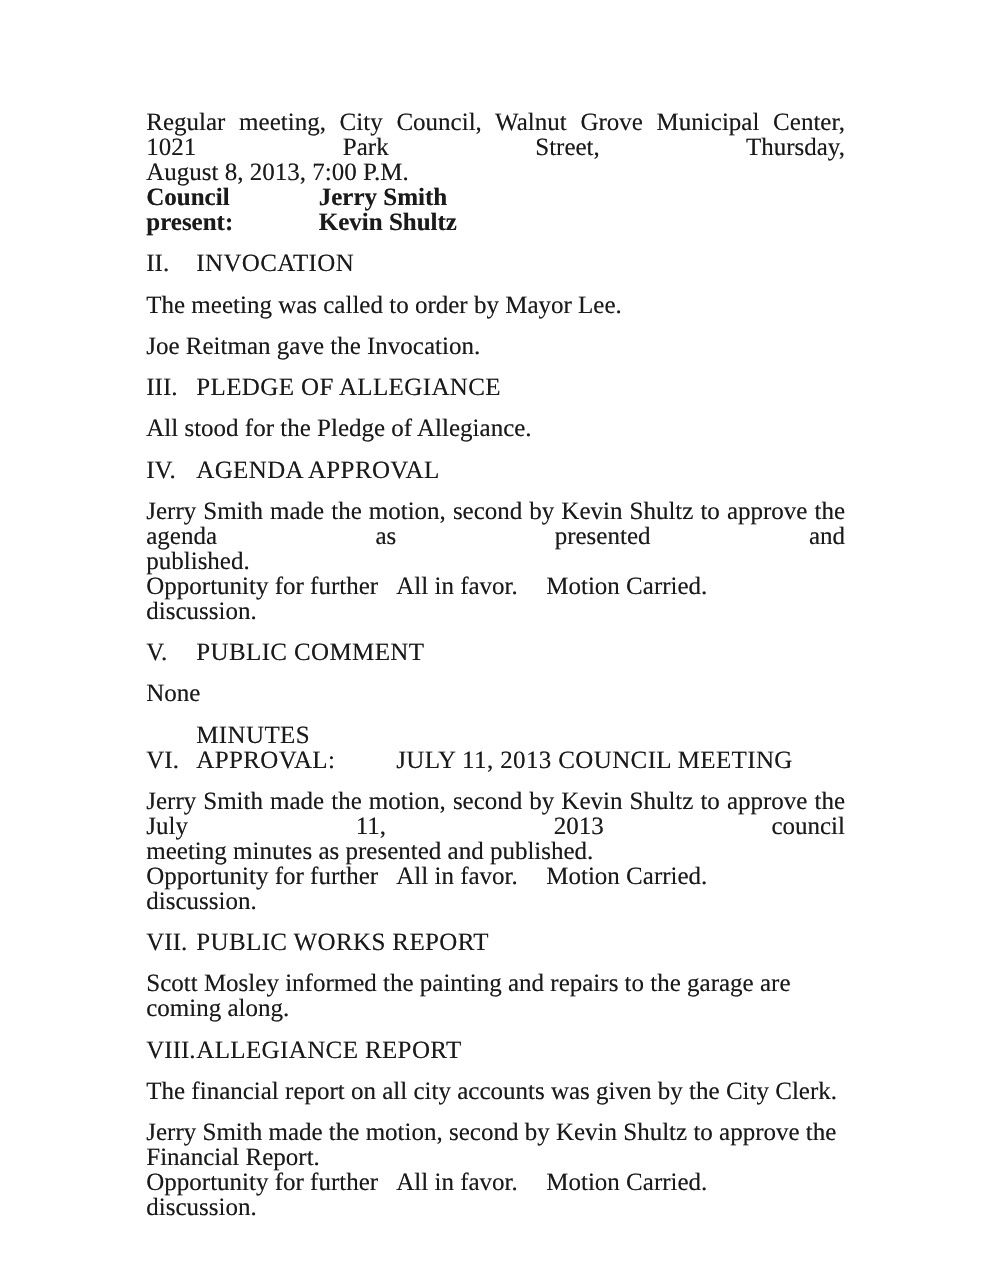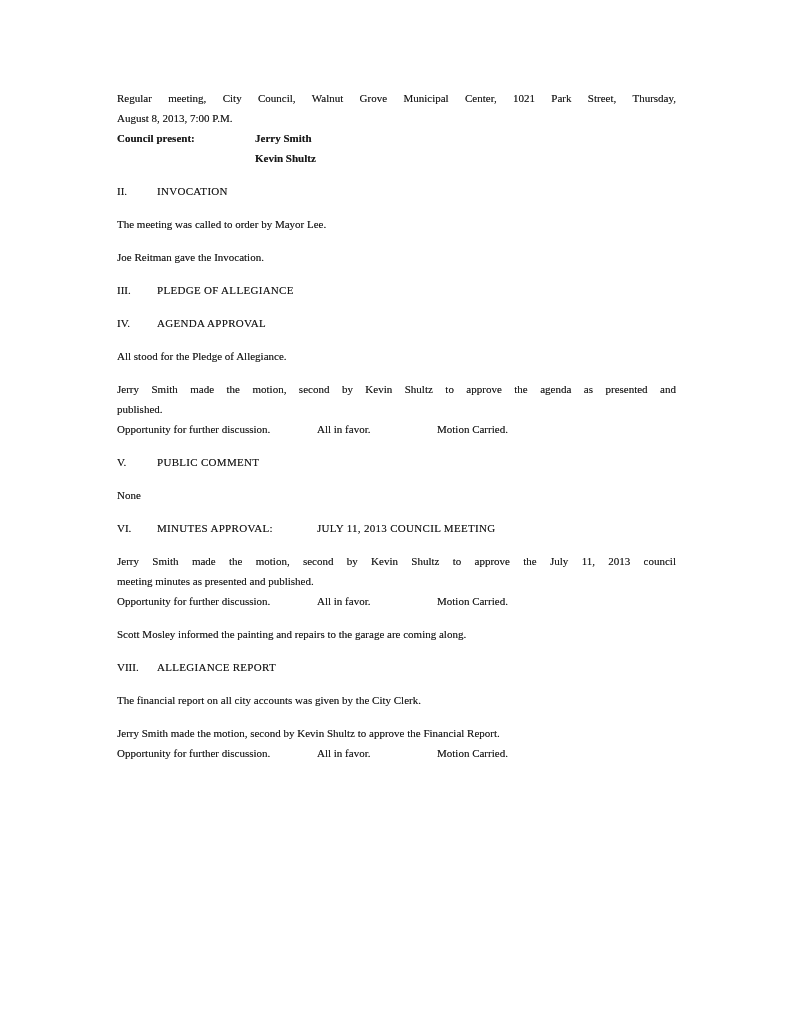--- a/index.html
+++ b/index.html
@@ -3,21 +3,21 @@
 <meta charset="utf-8">
 <style>
   html, body { margin: 0; padding: 0; background: #ffffff; }
   .page {
     position: relative;
     width: 791px;
     height: 1024px;
     background: #ffffff;
     color: #1a1a1a;
     font-family: "Liberation Serif", "DejaVu Serif", serif;
-    font-size: 11px;
+    font-size: 20px;
     line-height: 20px;
     overflow: hidden;
     text-shadow: 0 0 0.5px rgba(20,20,20,0.55);
   }
   .content {
     position: absolute;
     left: 117px;
     top: 88px;
     width: 559px;
   }
@@ -65,26 +65,26 @@
     <div class="block">
       <div class="line">The meeting was called to order by Mayor Lee.</div>
     </div>
     <div class="block">
       <div class="line">Joe Reitman gave the Invocation.</div>
     </div>
 
     <div class="block heading">
       <span class="hnum">III.</span><span class="htitle">PLEDGE OF ALLEGIANCE</span>
     </div>
+    <div class="block">
+      <div class="line">All stood for the Pledge of Allegiance.</div>
+    </div>
+
     <div class="block heading">
       <span class="hnum">IV.</span><span class="htitle">AGENDA APPROVAL</span>
-    </div>
-
-    <div class="block">
-      <div class="line">All stood for the Pledge of Allegiance.</div>
     </div>
     <div class="block">
       <div class="line jline">Jerry Smith made the motion, second by Kevin Shultz to approve the agenda as presented and</div>
       <div class="line">published.</div>
       <div class="motion-row">
         <span class="m-discussion">Opportunity for further discussion.</span>
         <span class="m-favor">All in favor.</span>
         <span class="m-carried">Motion Carried.</span>
       </div>
     </div>
@@ -102,20 +102,23 @@
     <div class="block">
       <div class="line jline">Jerry Smith made the motion, second by Kevin Shultz to approve the July 11, 2013 council</div>
       <div class="line">meeting minutes as presented and published.</div>
       <div class="motion-row">
         <span class="m-discussion">Opportunity for further discussion.</span>
         <span class="m-favor">All in favor.</span>
         <span class="m-carried">Motion Carried.</span>
       </div>
     </div>
 
+    <div class="block heading">
+      <span class="hnum">VII.</span><span class="htitle">PUBLIC WORKS REPORT</span>
+    </div>
     <div class="block">
       <div class="line">Scott Mosley informed  the painting and repairs to the garage are coming along.</div>
     </div>
 
     <div class="block heading">
       <span class="hnum">VIII.</span><span class="htitle">ALLEGIANCE REPORT</span>
     </div>
     <div class="block">
       <div class="line">The financial report on all city accounts was given by the City Clerk.</div>
     </div>

